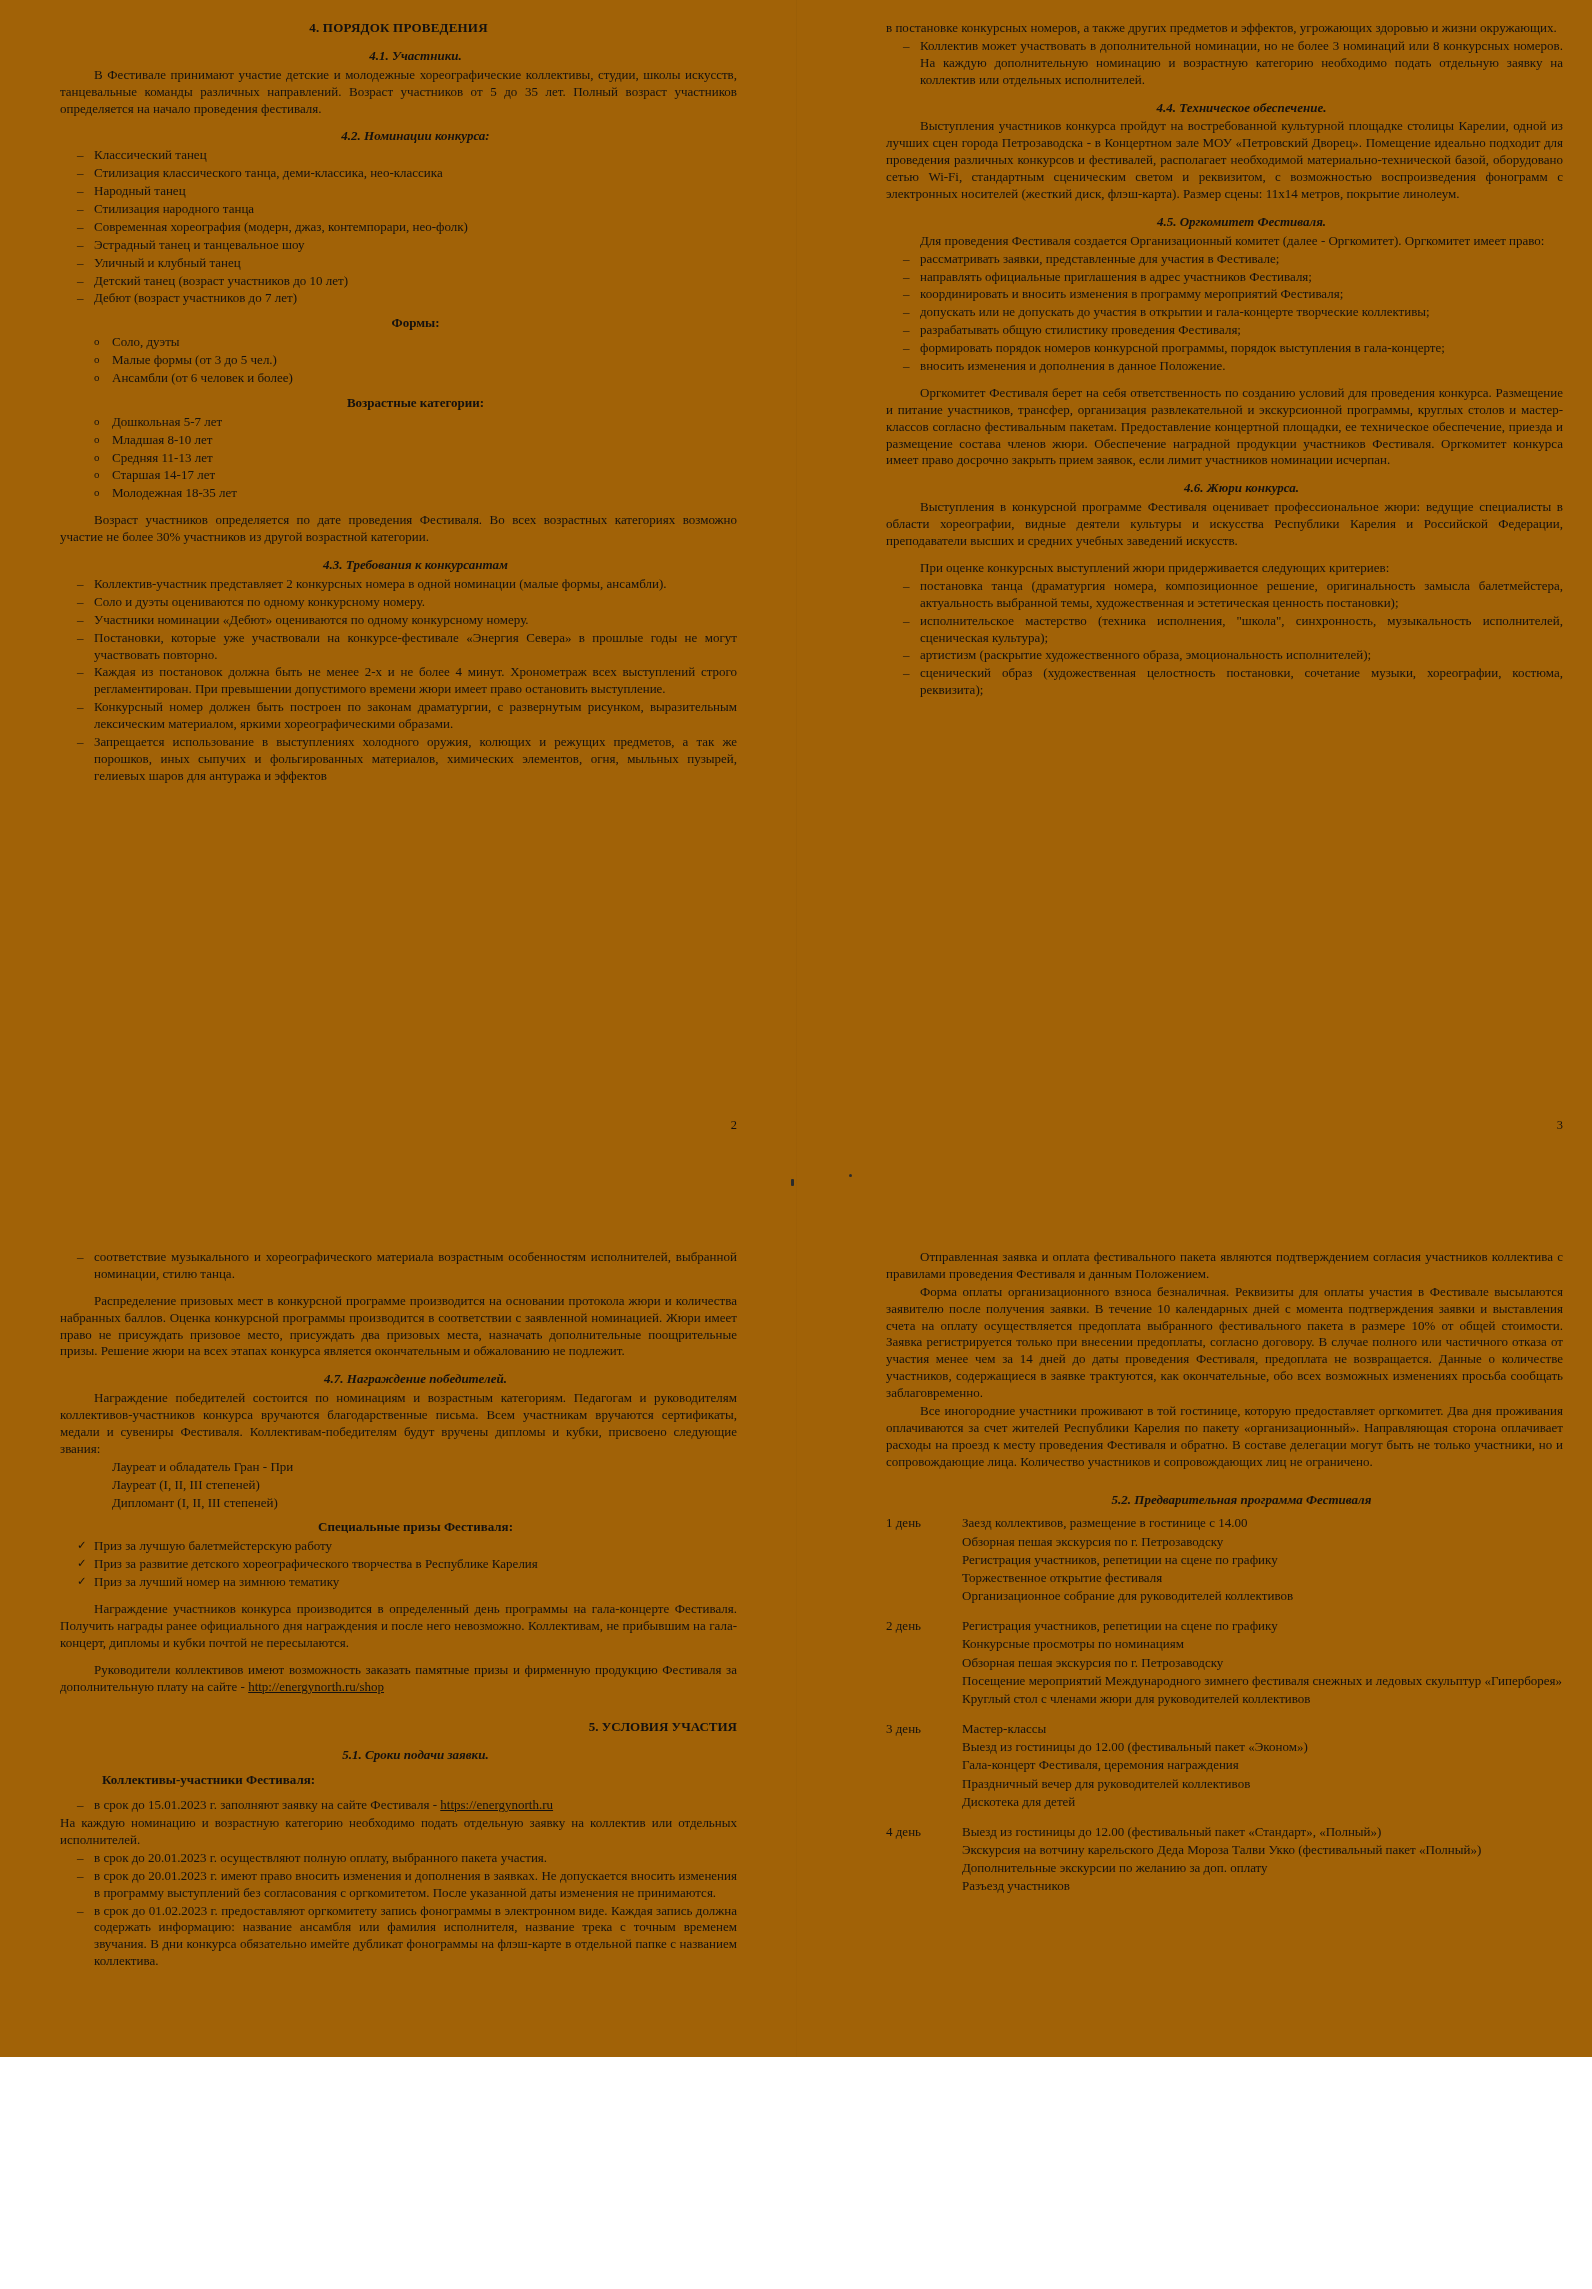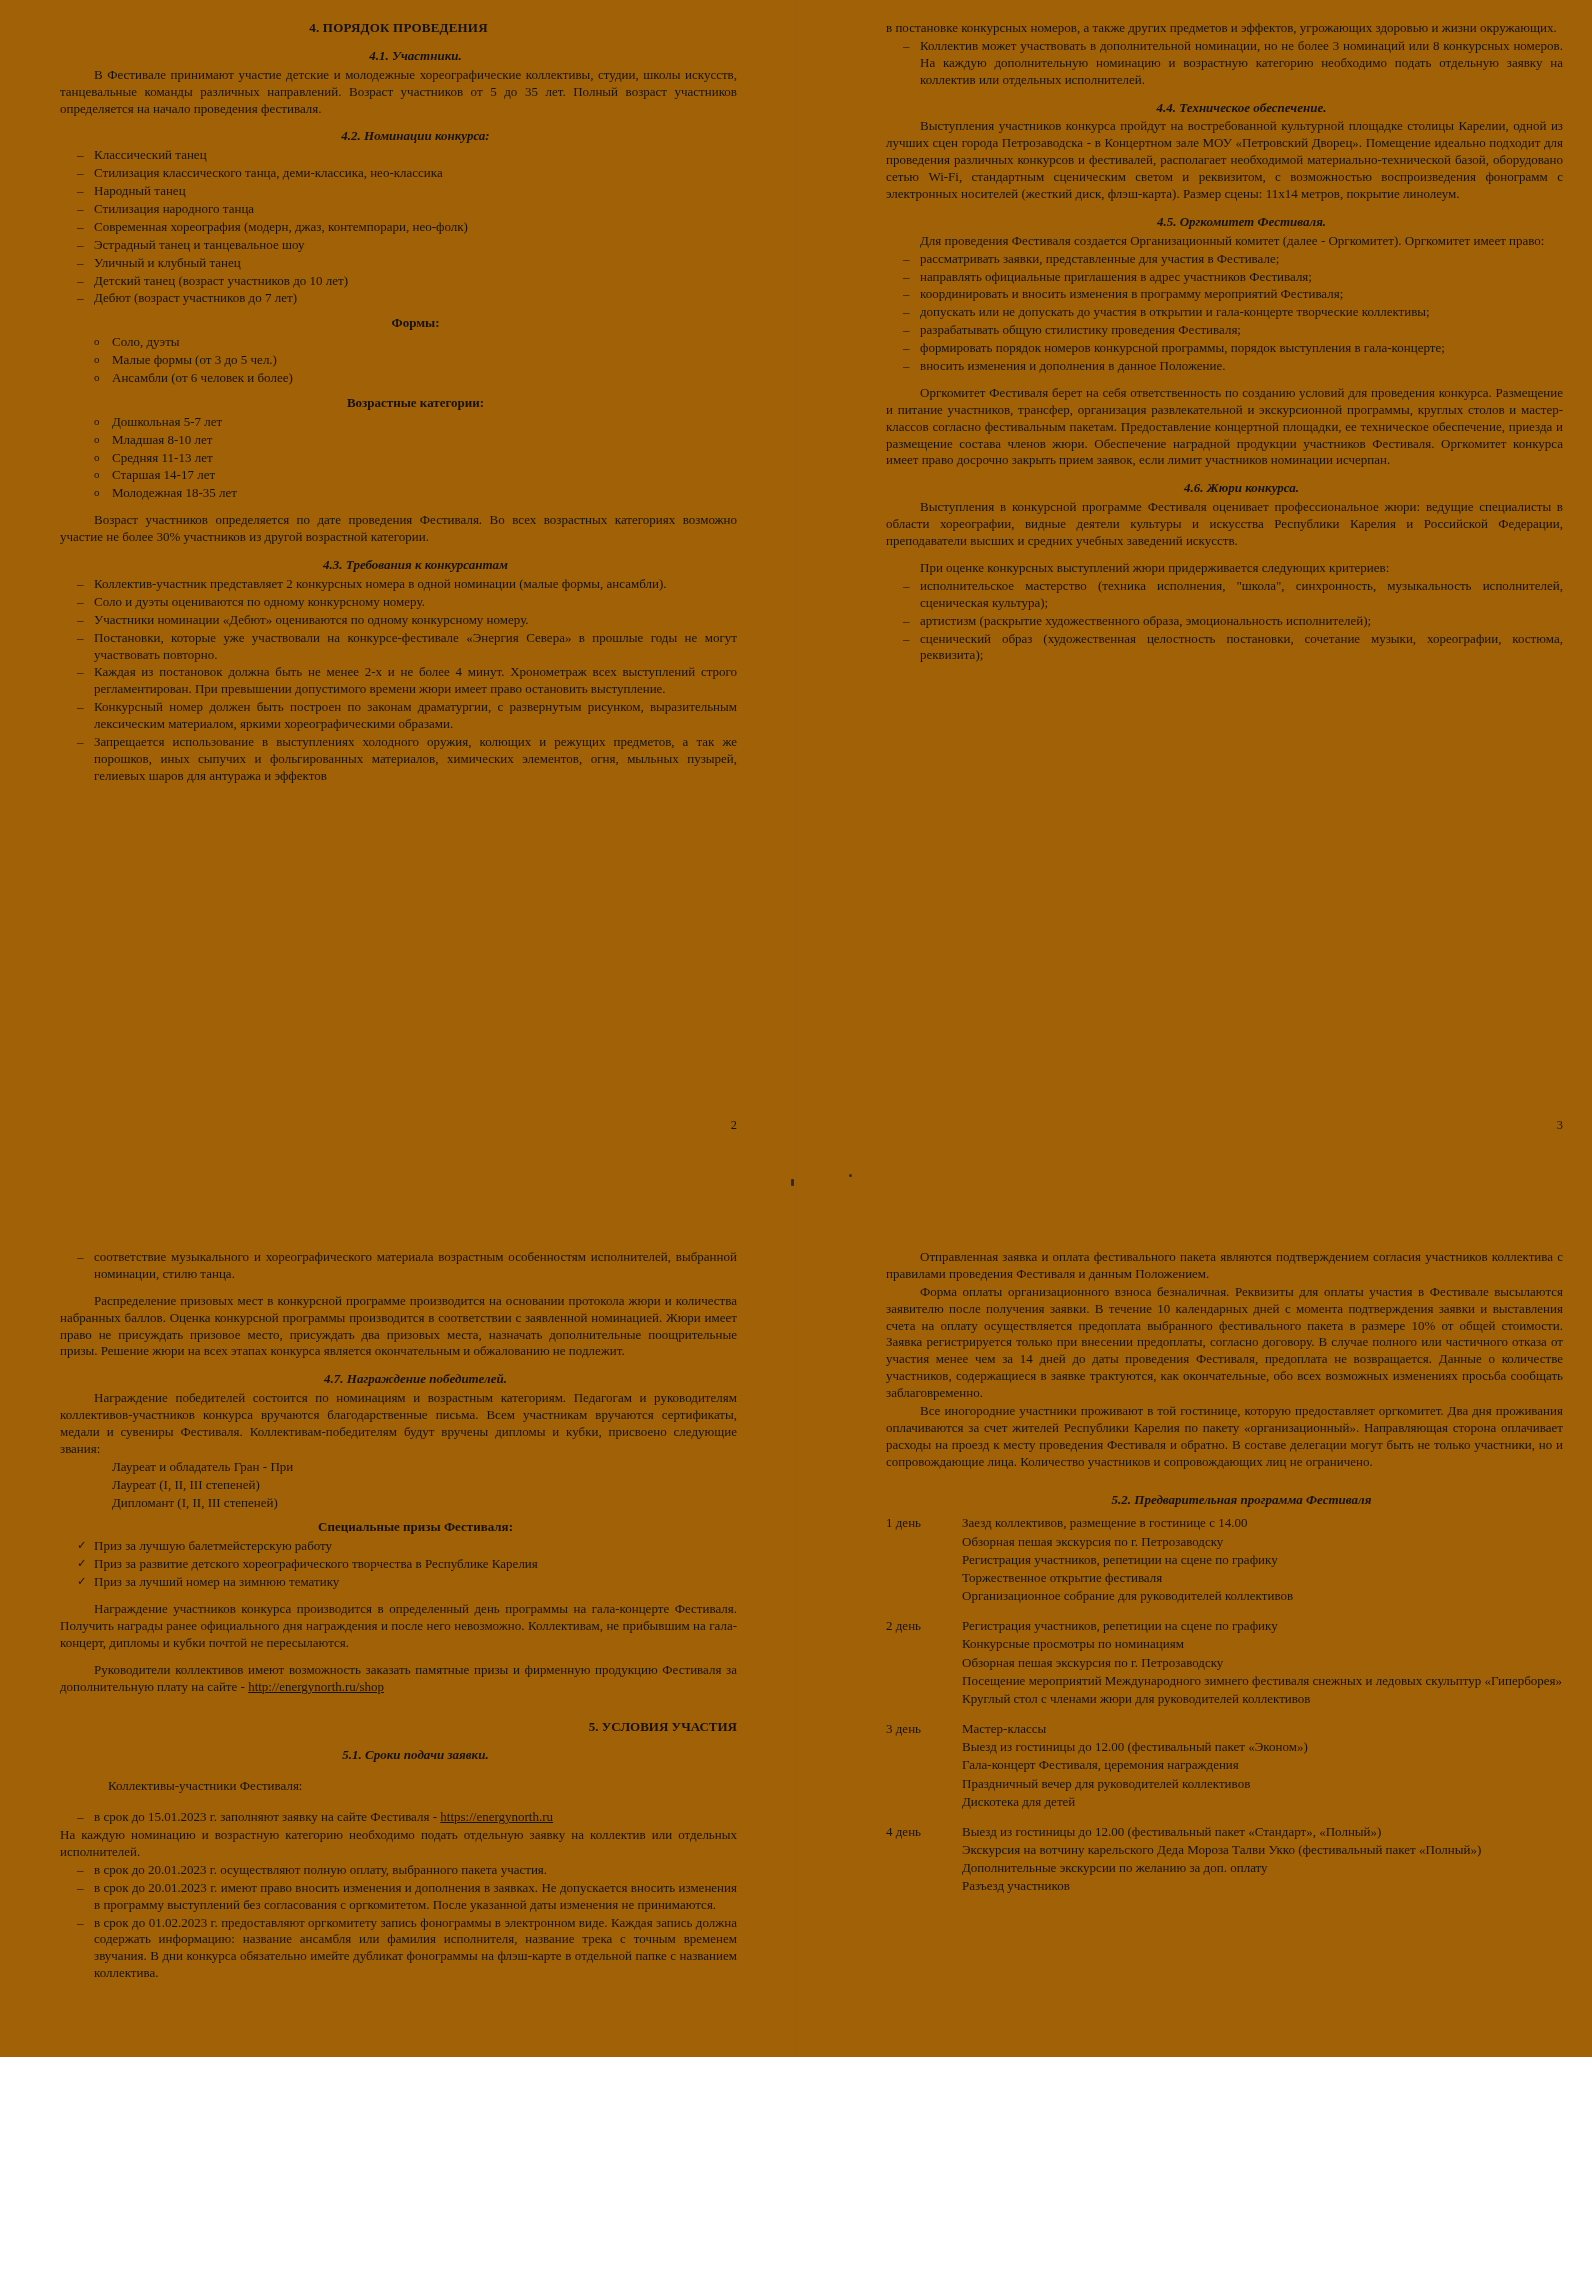--- a/index.html
+++ b/index.html
@@ -49,22 +49,23 @@
   .h-sub-center {
     font-weight: bold;
     margin: 14px 0 4px 0;
     text-align: right;
   }
   p.para {
     margin: 0 0 1px 0;
     text-indent: 34px;
   }
   p.para-tight {
-    margin: 14px;
+    margin: 8px;
     text-indent: 34px;
+    font-weight: bold;
   }
   p.noind {
     margin: 0 0 1px 0;
     text-indent: 0;
   }
   .gap { height: 9px; }
   ul.dash, ul.circ, ul.check {
     margin: 0 0 0 0;
     padding: 0;
     list-style: none;
@@ -251,20 +252,21 @@
 
       <div class="gap"></div>
       <p class="para">Оргкомитет Фестиваля берет на себя ответственность по созданию условий для проведения конкурса. Размещение и питание участников, трансфер, организация развлекательной и экскурсионной программы, круглых столов и мастер-классов согласно фестивальным пакетам. Предоставление концертной площадки, ее техническое обеспечение, приезда и размещение состава членов жюри. Обеспечение наградной продукции участников Фестиваля. Оргкомитет конкурса имеет право досрочно закрыть прием заявок, если лимит участников номинации исчерпан.</p>
 
       <div class="h-sub">4.6. Жюри конкурса.</div>
       <p class="para">Выступления в конкурсной программе Фестиваля оценивает профессиональное жюри: ведущие специалисты в области хореографии, видные деятели культуры и искусства Республики Карелия и Российской Федерации, преподаватели высших и средних учебных заведений искусств.</p>
 
       <div class="gap"></div>
       <p class="para">При оценке конкурсных выступлений жюри придерживается следующих критериев:</p>
       <ul class="dash">
+        <li>постановка танца (драматургия номера, композиционное решение, оригинальность замысла балетмейстера, актуальность выбранной темы, художественная и эстетическая ценность постановки);</li>
         <li>исполнительское мастерство (техника исполнения, "школа", синхронность, музыкальность исполнителей, сценическая культура);</li>
         <li>артистизм (раскрытие художественного образа, эмоциональность исполнителей);</li>
         <li>сценический образ (художественная целостность постановки, сочетание музыки, хореографии, костюма, реквизита);</li>
       </ul>
 
       <div class="page-num">3</div>
     </div>
   </div>
 
   <div class="sheet" id="sheet-p4">

